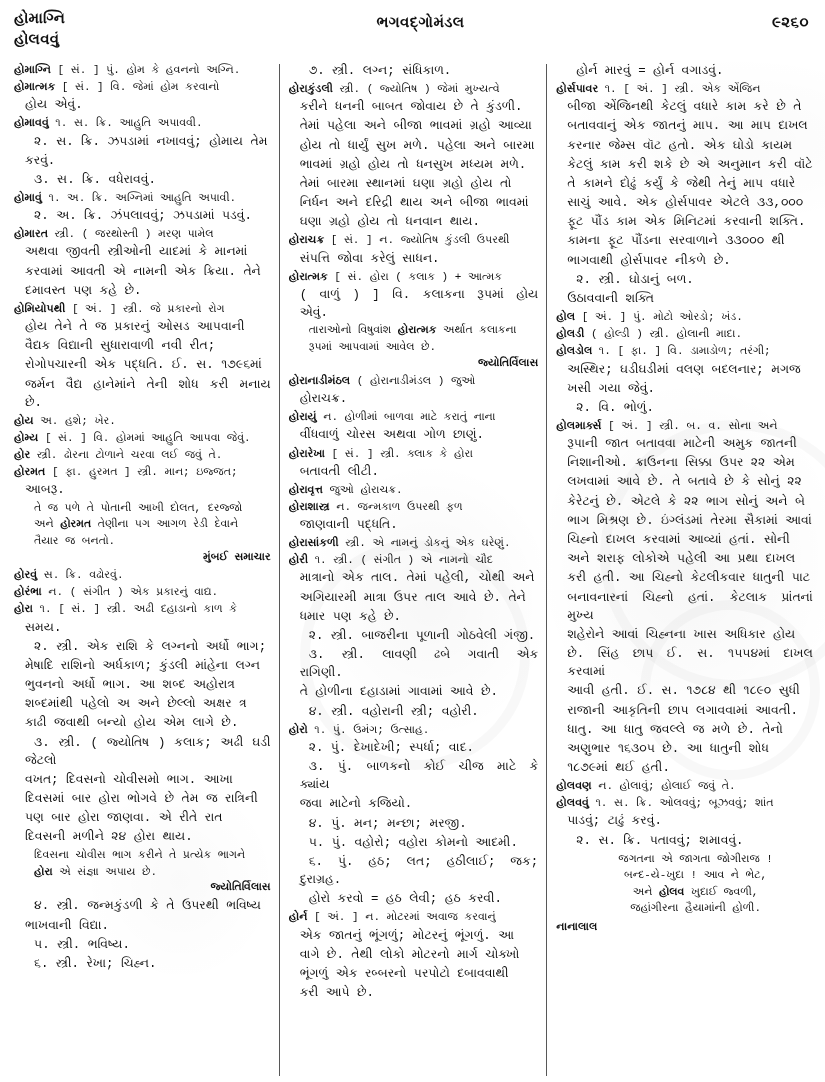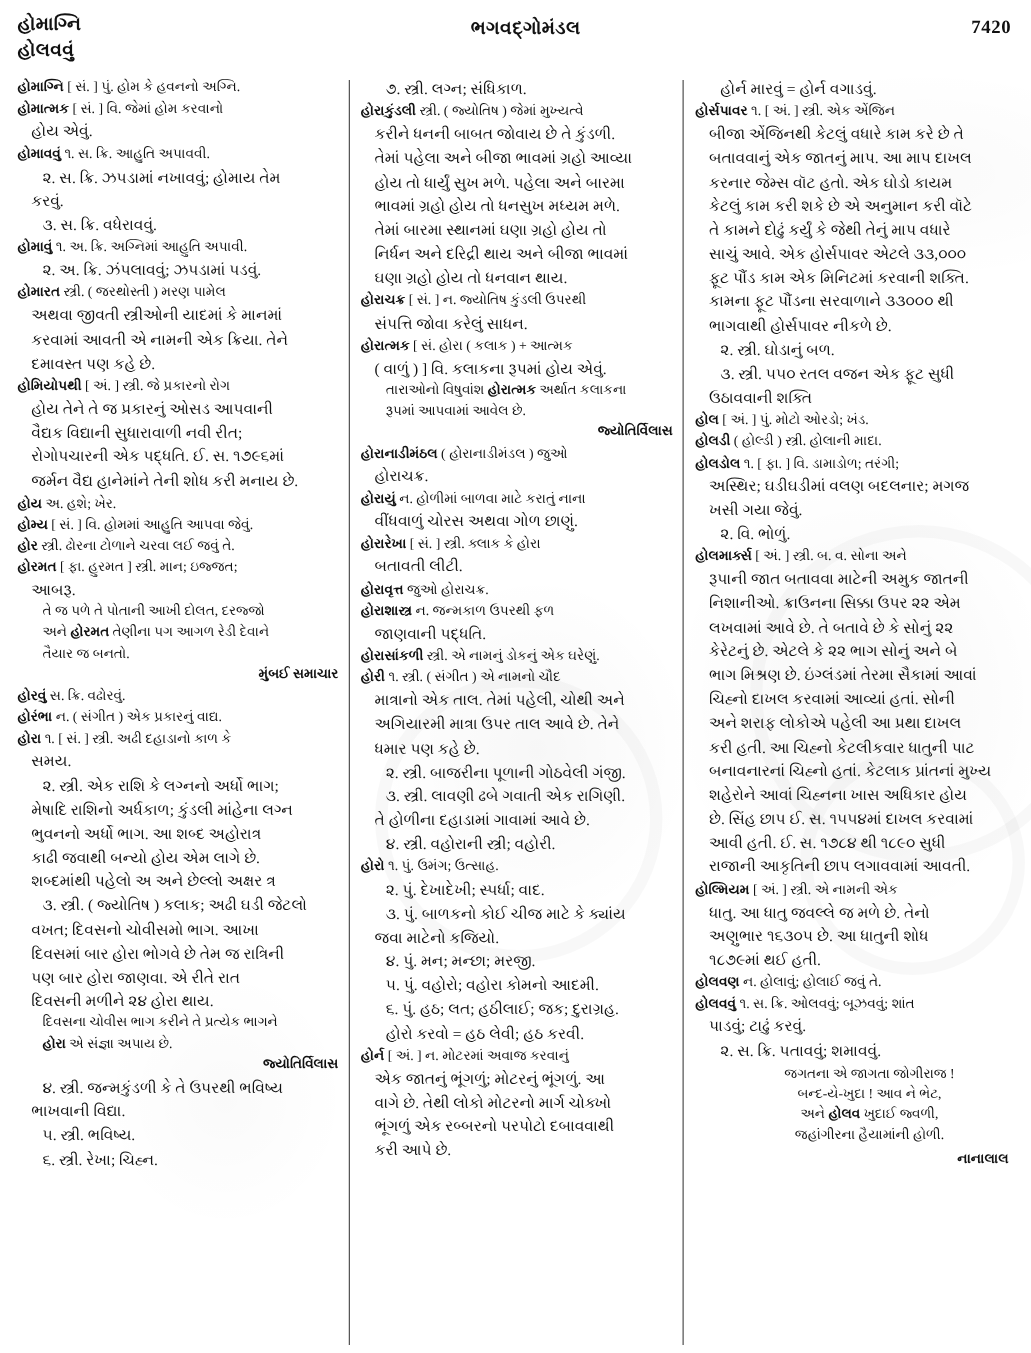--- a/index.html
+++ b/index.html
@@ -37,20 +37,21 @@
   }
   .ring-a { left: 300px; top: 540px; width: 210px; height: 210px; }
   .ring-b { left: 600px; top: 420px; width: 250px; height: 250px; }
   .ring-c { left: 640px; top: 600px; width: 160px; height: 160px; }
 
   .page {
     position: absolute;
     inset: 0;
     padding: 0;
     z-index: 5;
+    font-family: Liberation Mono, monospace;
   }
 
   
   .running-head {
     position: relative;
     height: 60px;
     padding: 10px 14px 0 14px;
     box-sizing: border-box;
   }
   .rh-left {
@@ -161,42 +162,42 @@
   .verse {
     font-size: 10.9px;
     line-height: 1.5;
     margin: 0;
     padding-left: 22px;
     text-align: center;
   }
   .signature {
     font-size: 11px;
     font-weight: bold;
-    text-align: right;
+    text-align: left;
     margin-top: 5px;
     padding-right: 6px;
   }
 </style>
 </head>
 <body>
 
 <div class="scan-ring ring-a"></div>
 <div class="scan-ring ring-b"></div>
 <div class="scan-ring ring-c"></div>
 <div class="scan-noise"></div>
 
 <div class="page">
 
   <div class="running-head">
     <div class="rh-left">
       <div>હોમાગ્નિ</div>
       <div>હોલવવું</div>
     </div>
     <div class="rh-center">ભગવદ્ગોમંડલ</div>
-    <div class="rh-right">7420</div>
+    <div class="rh-right">૯૨૬૦</div>
   </div>
 
   <div class="columns">
     <div class="rule rule-1"></div>
     <div class="rule rule-2"></div>
 
     <div class="col col-1">
 
       <p class="entry"><span class="hw">હોમાગ્નિ</span><span> [ સં. ] પું. હોમ કે હવનનો અગ્નિ.</span></p>
 
@@ -236,22 +237,22 @@
 
       <p class="entry"><span class="hw">હોરવું</span><span> સ. ક્રિ. વઢોરવું.</span></p>
 
       <p class="entry"><span class="hw">હોરંભા</span><span> ન. ( સંગીત ) એક પ્રકારનું વાદ્ય.</span></p>
 
       <p class="entry"><span class="hw">હોરા</span><span> ૧. [ સં. ] સ્ત્રી. અઢી દહાડાનો કાળ કે</span></p>
       <p class="cont">સમય.</p>
       <p class="sense">૨. સ્ત્રી. એક રાશિ કે લગ્નનો અર્ધો ભાગ;</p>
       <p class="cont">મેષાદિ રાશિનો અર્ધકાળ; કુંડલી માંહેના લગ્ન</p>
       <p class="cont">ભુવનનો અર્ધો ભાગ. આ શબ્દ અહોરાત્ર</p>
+      <p class="cont">શબ્દમાંથી પહેલો અ અને છેલ્લો અક્ષર ત્ર</p>
       <p class="cont">કાઢી જવાથી બન્યો હોય એમ લાગે છે.</p>
-      <p class="cont">શબ્દમાંથી પહેલો અ અને છેલ્લો અક્ષર ત્ર</p>
       <p class="sense">૩. સ્ત્રી. ( જ્યોતિષ ) કલાક; અઢી ઘડી જેટલો</p>
       <p class="cont">વખત; દિવસનો ચોવીસમો ભાગ. આખા</p>
       <p class="cont">દિવસમાં બાર હોરા ભોગવે છે તેમ જ રાત્રિની</p>
       <p class="cont">પણ બાર હોરા જાણવા. એ રીતે રાત</p>
       <p class="cont">દિવસની મળીને ૨૪ હોરા થાય.</p>
       <p class="quote">દિવસના ચોવીસ ભાગ કરીને તે પ્રત્યેક ભાગને</p>
       <p class="quote"><b>હોરા</b><span> એ સંજ્ઞા અપાય છે.</span><span class="cite-inline">જ્યોતિર્વિલાસ</span></p>
       <p class="sense">૪. સ્ત્રી. જન્મકુંડળી કે તે ઉપરથી ભવિષ્ય</p>
       <p class="cont">ભાખવાની વિદ્યા.</p>
       <p class="sense">૫. સ્ત્રી. ભવિષ્ય.</p>
@@ -328,21 +329,20 @@
       <p class="cont">બીજા એંજિનથી કેટલું વધારે કામ કરે છે તે</p>
       <p class="cont">બતાવવાનું એક જાતનું માપ. આ માપ દાખલ</p>
       <p class="cont">કરનાર જેમ્સ વૉટ હતો. એક ઘોડો કાયમ</p>
       <p class="cont">કેટલું કામ કરી શકે છે એ અનુમાન કરી વૉટે</p>
       <p class="cont">તે કામને દોઢું કર્યું કે જેથી તેનું માપ વધારે</p>
       <p class="cont">સાચું આવે. એક હોર્સપાવર એટલે ૩૩,૦૦૦</p>
       <p class="cont">ફૂટ પૌંડ કામ એક મિનિટમાં કરવાની શક્તિ.</p>
       <p class="cont">કામના ફૂટ પૌંડના સરવાળાને ૩૩૦૦૦ થી</p>
       <p class="cont">ભાગવાથી હોર્સપાવર નીકળે છે.</p>
       <p class="sense">૨. સ્ત્રી. ઘોડાનું બળ.</p>
-      <p class="sense">૩. સ્ત્રી. ૫૫૦ રતલ વજન એક ફૂટ સુધી</p>
       <p class="cont">ઉઠાવવાની શક્તિ</p>
 
       <p class="entry"><span class="hw">હોલ</span><span> [ અં. ] પું. મોટો ઓરડો; ખંડ.</span></p>
 
       <p class="entry"><span class="hw">હોલડી</span><span> ( હોલ્ડી ) સ્ત્રી. હોલાની માદા.</span></p>
 
       <p class="entry"><span class="hw">હોલડોલ</span><span> ૧. [ ફા. ] વિ. ડામાડોળ; તરંગી;</span></p>
       <p class="cont">અસ્થિર; ઘડીઘડીમાં વલણ બદલનાર; મગજ</p>
       <p class="cont">ખસી ગયા જેવું.</p>
       <p class="sense">૨. વિ. ભોળું.</p>
@@ -355,21 +355,20 @@
       <p class="cont">ભાગ મિશ્રણ છે. ઇંગ્લંડમાં તેરમા સૈકામાં આવાં</p>
       <p class="cont">ચિહ્નો દાખલ કરવામાં આવ્યાં હતાં. સોની</p>
       <p class="cont">અને શરાફ લોકોએ પહેલી આ પ્રથા દાખલ</p>
       <p class="cont">કરી હતી. આ ચિહ્નો કેટલીકવાર ધાતુની પાટ</p>
       <p class="cont">બનાવનારનાં ચિહ્નો હતાં. કેટલાક પ્રાંતનાં મુખ્ય</p>
       <p class="cont">શહેરોને આવાં ચિહ્નના ખાસ અધિકાર હોય</p>
       <p class="cont">છે. સિંહ છાપ ઈ. સ. ૧૫૫૪માં દાખલ કરવામાં</p>
       <p class="cont">આવી હતી. ઈ. સ. ૧૭૮૪ થી ૧૮૯૦ સુધી</p>
       <p class="cont">રાજાની આકૃતિની છાપ લગાવવામાં આવતી.</p>
 
-      <p class="entry"><span class="hw">હોલ્મિયમ</span><span> [ અં. ] સ્ત્રી. એ નામની એક</span></p>
       <p class="cont">ધાતુ. આ ધાતુ જવલ્લે જ મળે છે. તેનો</p>
       <p class="cont">અણુભાર ૧૬૩૦૫ છે. આ ધાતુની શોધ</p>
       <p class="cont">૧૮૭૯માં થઈ હતી.</p>
 
       <p class="entry"><span class="hw">હોલવણ</span><span> ન. હોલાવું; હોલાઈ જવું તે.</span></p>
 
       <p class="entry"><span class="hw">હોલવવું</span><span> ૧. સ. ક્રિ. ઓલવવું; બૂઝવવું; શાંત</span></p>
       <p class="cont">પાડવું; ટાઢું કરવું.</p>
       <p class="sense">૨. સ. ક્રિ. પતાવવું; શમાવવું.</p>
       <p class="verse">જગતના એ જાગતા જોગીરાજ !</p>

